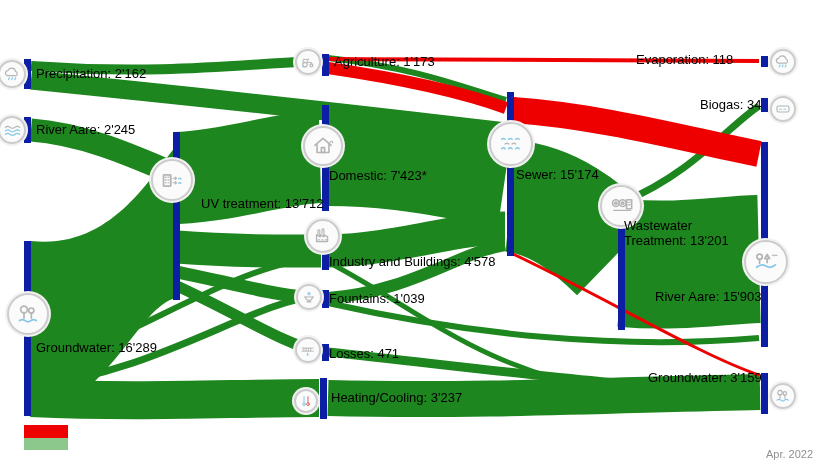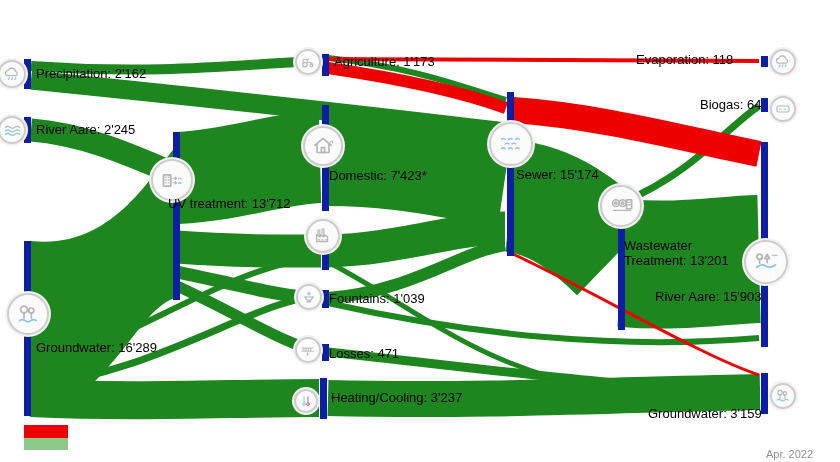--- a/index.html
+++ b/index.html
@@ -7,21 +7,21 @@
          font-family:"Liberation Sans",sans-serif;}
   .flows{position:absolute;left:0;top:0;}
   .cg{stroke:#1e861e;fill:none;}
   .cr{stroke:#ee0000;fill:none;}
   .bar{position:absolute;width:7px;background:#0c1ea4;}
   .icircle{position:absolute;box-sizing:border-box;border-radius:50%;background:#fbfbfb;
            border:2px solid #cccccc;display:flex;align-items:center;justify-content:center;
            box-shadow:0 0 0 2px #f1f1f1;}
   .icircle svg{display:block;}
   .lbl{position:absolute;font-size:13px;color:#000;white-space:nowrap;line-height:1.18;}
-  .lbl.wrap{white-space:normal;width:120px;margin-top:20px;}
+  .lbl.wrap{white-space:normal;width:120px;}
   .legend-swatch{position:absolute;width:44px;height:13px;}
   .datenote{position:absolute;font-size:11px;color:#8f8f8f;}
   .ic{fill:none;stroke:#b5b5b5;stroke-width:1.5;stroke-linecap:round;stroke-linejoin:round;}
   .icb{stroke:#85c7e8;}
   .icr{stroke:#e06060;}
 </style>
 </head>
 <body>
 
 <div class="stage">
@@ -194,31 +194,32 @@
         <path d="M8,10.5V15"></path>
       <circle cx="14.5" cy="8.5" r="2.3"></circle>
         <path d="M14.5,10.8V15"></path>
       <path class="icb" d="M4,17.5q2.5,-2 5,0t5,0t5,0"></path>
     </svg>
   </div>
 
   <div class="lbl" style="left:36px;top:66px">Precipitation: 2'162</div>
   <div class="lbl" style="left:36px;top:122px">River Aare: 2'245</div>
   <div class="lbl" style="left:36px;top:340px">Groundwater: 16'289</div>
-  <div class="lbl" style="left:168px;top:196px">UV treatment: 13'712</div>
+  <div class="lbl" style="left:201px;top:196px">UV treatment: 13'712</div>
   <div class="lbl" style="left:334px;top:54px">Agriculture: 1'173</div>
   <div class="lbl" style="left:329px;top:168px">Domestic: 7'423*</div>
+  <div class="lbl" style="left:329px;top:254px">Industry and Buildings: 4'578</div>
   <div class="lbl" style="left:329px;top:291px">Fountains: 1'039</div>
   <div class="lbl" style="left:329px;top:346px">Losses: 471</div>
   <div class="lbl" style="left:331px;top:390px">Heating/Cooling: 3'237</div>
   <div class="lbl" style="left:516px;top:167px">Sewer: 15'174</div>
   <div class="lbl wrap" style="left:624px;top:218px">Wastewater Treatment: 13'201</div>
   <div class="lbl" style="left:636px;top:52px">Evaporation: 118</div>
-  <div class="lbl" style="left:700px;top:97px">Biogas: 64</div>
+  <div class="lbl" style="left:700px;top:97px">Biogas: 34</div>
   <div class="lbl" style="left:655px;top:289px">River Aare: 15'903</div>
-  <div class="lbl" style="left:648px;top:406px">Groundwater: 3'159</div>
+  <div class="lbl" style="left:648px;top:370px">Groundwater: 3'159</div>
 
   <div class="legend-swatch" style="left:24px;top:425px;background:#ee0000"></div>
   <div class="legend-swatch" style="left:24px;top:438px;height:12px;background:#8cc88c"></div>
 
   <div class="datenote" style="left:766px;top:448px">Apr. 2022</div>
 
 </div>
 
 </body></html>

